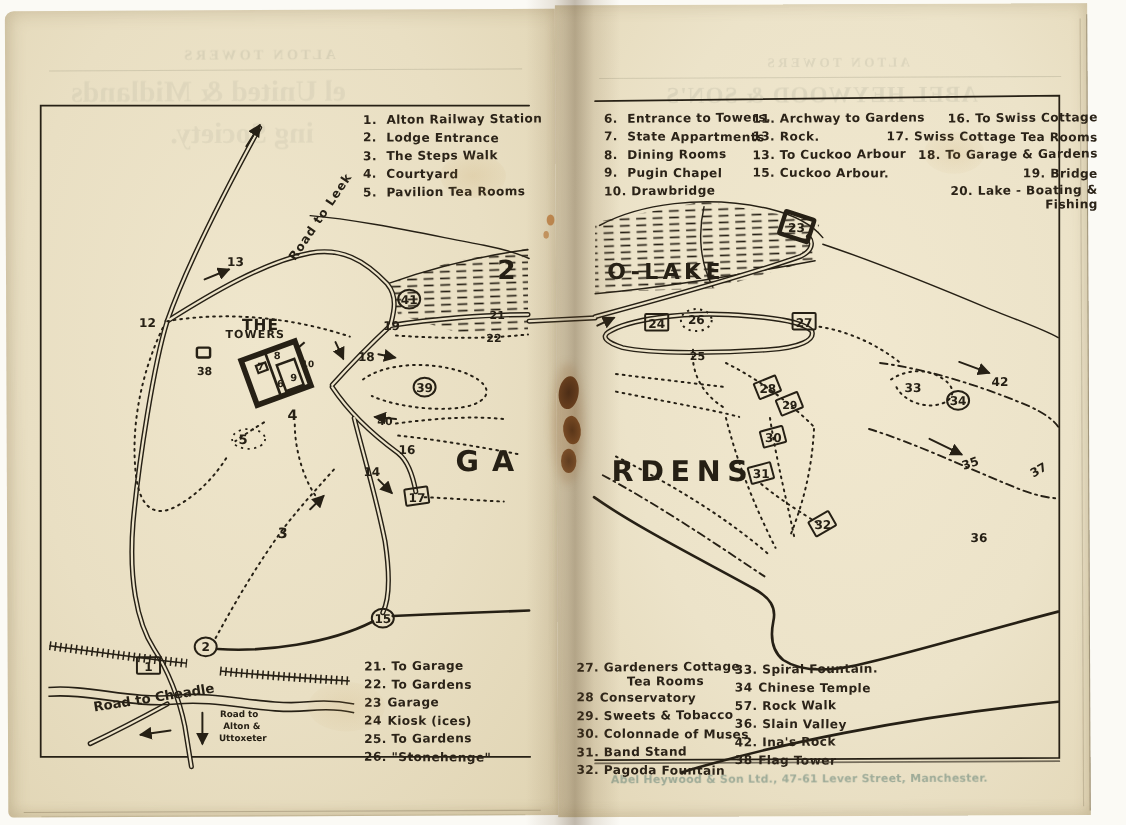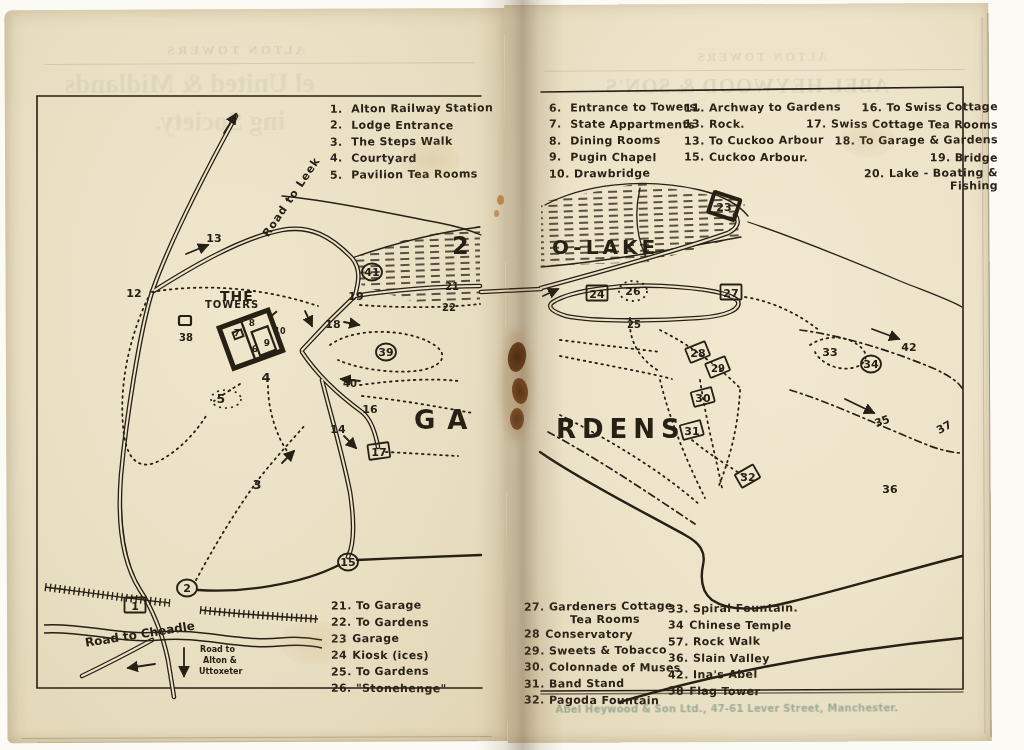--- a/index.html
+++ b/index.html
@@ -396,21 +396,21 @@
       <div class="leg-item"><span class="ln">29.</span><span class="lt"> Sweets &amp; Tobacco</span></div>
       <div class="leg-item"><span class="ln">30.</span><span class="lt"> Colonnade of Muses</span></div>
       <div class="leg-item"><span class="ln">31.</span><span class="lt"> Band Stand</span></div>
       <div class="leg-item"><span class="ln">32.</span><span class="lt"> Pagoda Fountain</span></div>
     </div>
   <div class="legend" style="left:668px;top:601px;">
       <div class="leg-item"><span class="ln">33.</span><span class="lt"> Spiral Fountain.</span></div>
       <div class="leg-item"><span class="ln">34</span><span class="lt"> Chinese Temple</span></div>
       <div class="leg-item"><span class="ln">57.</span><span class="lt"> Rock Walk</span></div>
       <div class="leg-item"><span class="ln">36.</span><span class="lt"> Slain Valley</span></div>
-      <div class="leg-item"><span class="ln">42.</span><span class="lt"> Ina's Abel</span></div>
+      <div class="leg-item"><span class="ln">42.</span><span class="lt"> Ina's Rock</span></div>
       <div class="leg-item"><span class="ln">38</span><span class="lt"> Flag Tower</span></div>
     </div>
 
   <div class="gutter"></div>
   <div class="stain" style="left:502px;top:330px;width:28px;height:110px;background:rgba(140,90,40,.22);filter:blur(4px);"></div>
   <div class="stain" style="left:508px;top:342px;width:18px;height:30px;background:radial-gradient(#3f1e08,#6b3a14);opacity:.88;transform:rotate(8deg);"></div>
   <div class="stain" style="left:512px;top:378px;width:16px;height:26px;background:radial-gradient(#4a2408,#7a4418);opacity:.85;transform:rotate(-6deg);"></div>
   <div class="stain" style="left:510px;top:408px;width:14px;height:22px;background:radial-gradient(#4a2408,#7a4418);opacity:.8;"></div>
   <div class="stain" style="left:497px;top:195px;width:7px;height:10px;background:#b06a28;opacity:.7;"></div>
   <div class="stain" style="left:494px;top:210px;width:5px;height:7px;background:#b06a28;opacity:.6;"></div>

